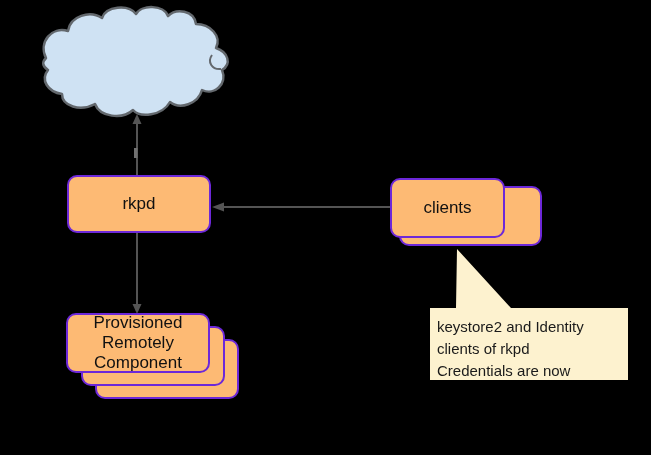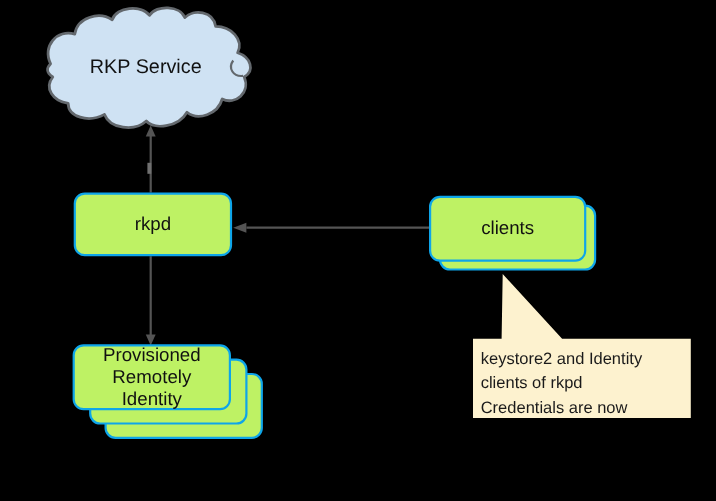--- a/index.html
+++ b/index.html
@@ -19,38 +19,38 @@
   .overlay-svg {
     position: absolute;
     left: 0;
     top: 0;
     width: 651px;
     height: 455px;
   }
   .node {
     position: absolute;
     box-sizing: border-box;
-    background: #bef264;
-    border: 2px solid #0ea5e9;
+    background: #fdba74;
+    border: 2px solid #6d28d9;
     border-radius: 10px;
   }
   .node.center {
     display: flex;
     align-items: center;
     justify-content: center;
     text-align: center;
   }
   .node-label {
     font-size: 17px;
     line-height: 20px;
     color: #111111;
   }
   #rkpd-box   { left: 67px;  top: 175px; width: 144px; height: 58px; }
   #clients-back  { left: 399px; top: 186px; width: 143px; height: 60px; }
-  #clients-front { left: 390px; top: 178px; width: 143px; height: 60px; }
+  #clients-front { left: 390px; top: 178px; width: 115px; height: 60px; }
   #rpc-back { left: 95px; top: 339px; width: 144px; height: 60px; }
   #rpc-mid  { left: 81px; top: 326px; width: 144px; height: 60px; }
   #rpc-front{ left: 66px; top: 313px; width: 144px; height: 60px; flex-direction: column; }
   #cloud-label {
     position: absolute;
     left: 60px;
     top: 50px;
     width: 145px;
     text-align: center;
     font-size: 18px;
@@ -96,37 +96,36 @@
     <polygon points="137,114 132.5,124 141.5,124" fill="#545454"></polygon>
     <rect x="134" y="148" width="3.5" height="10" fill="#707070"></rect>
 
     <line x1="137" y1="233" x2="137" y2="305" stroke="#545454" stroke-width="2"></line>
     <polygon points="137,314 132.5,304 141.5,304" fill="#545454"></polygon>
 
     <line x1="224" y1="207" x2="390" y2="207" stroke="#545454" stroke-width="2"></line>
     <polygon points="212,207 224,202.5 224,211.5" fill="#545454"></polygon>
   </svg>
 
-  <div id="cloud-label">RKP Service</div>
 
   <div class="node center" id="rkpd-box">
     <span class="node-label">rkpd</span>
   </div>
 
   <div class="node" id="clients-back"></div>
   <div class="node center" id="clients-front">
     <span class="node-label">clients</span>
   </div>
 
   <div class="node" id="rpc-back"></div>
   <div class="node" id="rpc-mid"></div>
   <div class="node center" id="rpc-front">
     <span class="node-label">Provisioned</span>
     <span class="node-label">Remotely</span>
-    <span class="node-label">Identity</span>
+    <span class="node-label">Component</span>
   </div>
 
   <div id="callout-text">
     <div>keystore2 and Identity</div>
     <div>clients of rkpd</div>
     <div>Credentials are now</div>
   </div>
 
 </div>
 

